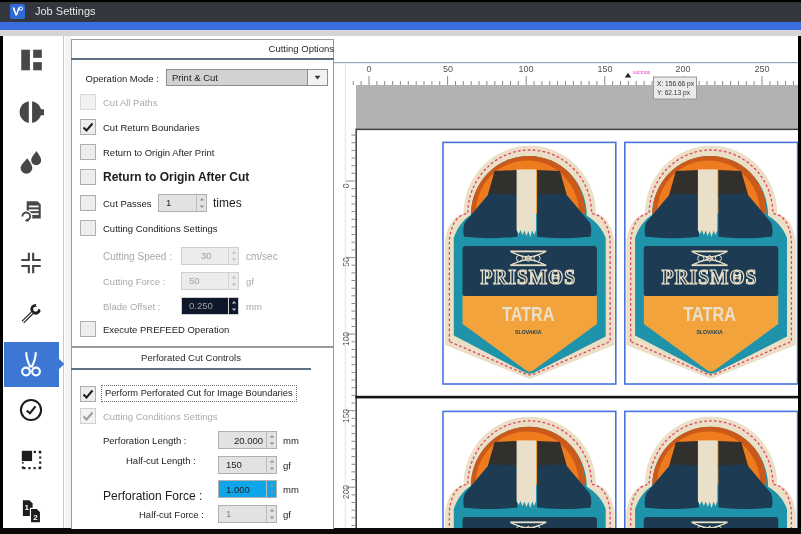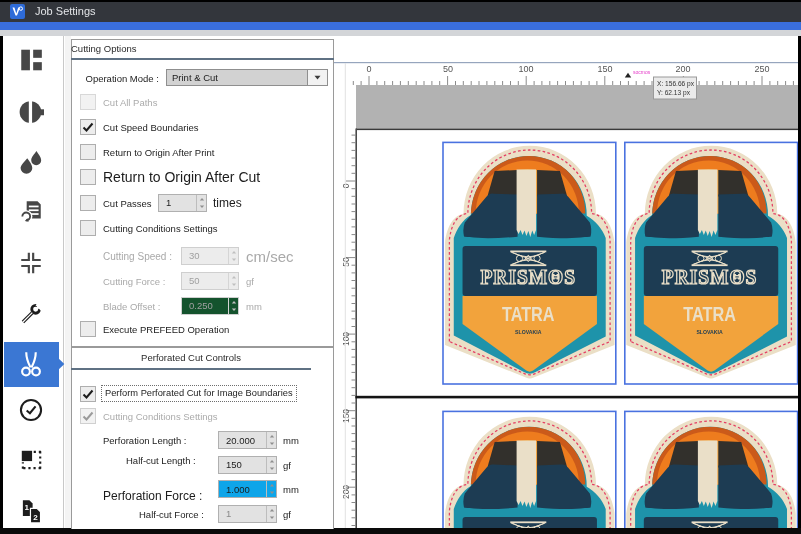--- a/index.html
+++ b/index.html
@@ -84,80 +84,80 @@
   </svg>
 <svg width="30" height="30" viewBox="0 0 24 24" style="position:absolute;left:16px;top:349px;">
     <g stroke="#fff" stroke-width="1.7" fill="none">
       <path d="M8.2,2.5 C8.2,8 10,11.5 11.6,14.8"></path>
       <path d="M15.8,2.5 C15.8,8 14,11.5 12.4,14.8"></path>
       <circle cx="8" cy="18" r="3.1"></circle>
       <circle cx="16" cy="18" r="3.1"></circle>
     </g>
   </svg>
 <div style="position:absolute;left:71px;top:38.5px;width:263px;height:308px;border:1px solid #9a9a9a;background:#fff;box-sizing:border-box;"></div>
-<div style="position:absolute;left:71px;top:38.5px;width:263px;height:21.5px;border-bottom:2px solid #5f7183;box-sizing:border-box;text-align:left;font-size:9.5px;color:#2a2a2a;line-height:20px;">Cutting Options</div>
+<div style="position:absolute;left:71px;top:38.5px;width:263px;height:21.5px;border-bottom:2px solid #5f7183;box-sizing:border-box;text-align:right;font-size:9.5px;color:#2a2a2a;line-height:20px;">Cutting Options</div>
 <div style="position:absolute;left:71px;top:346.5px;width:263px;height:182px;border:1px solid #9a9a9a;border-bottom:none;background:#fff;box-sizing:border-box;"></div>
 <div style="position:absolute;left:71px;top:346.5px;width:240px;height:23px;border-bottom:2px solid #5f7183;box-sizing:border-box;text-align:center;font-size:9.5px;color:#2a2a2a;line-height:22px;">Perforated Cut Controls</div>
 <div style="position:absolute;left:85.5px;top:77.5px;transform:translateY(-50%);font-size:9.5px;color:#1c1c1c;white-space:nowrap;">Operation Mode :</div>
 <div style="position:absolute;left:166px;top:68.5px;width:142px;height:17px;background:#d2d2d2;border:1px solid #8f8f8f;box-sizing:border-box;font-size:9.5px;color:#1c1c1c;line-height:15px;padding-left:5px;">Print &amp; Cut</div>
 <div style="position:absolute;left:307px;top:68.5px;width:21px;height:17px;background:#f2f2f2;border:1px solid #8f8f8f;box-sizing:border-box;display:flex;align-items:center;justify-content:center;">
     <svg width="7" height="5" viewBox="0 0 7 5">
       <path d="M0.5,0.8 L6.5,0.8 L3.5,4.6 Z" fill="#3c3c3c"></path>
     </svg>
   </div>
 <div style="position:absolute;left:79.5px;top:93.5px;width:14px;height:14px;background:#f2f2f2;border:1px solid #d8d8d8;display:flex;align-items:center;justify-content:center;"></div>
 <div style="position:absolute;left:103px;top:101.5px;transform:translateY(-50%);font-size:9.5px;color:#ababab;white-space:nowrap;">Cut All Paths</div>
 <div style="position:absolute;left:79.5px;top:118.8px;width:14px;height:14px;background:#ededed;border:1px solid #aeaeae;display:flex;align-items:center;justify-content:center;">
     <svg width="14" height="14" viewBox="0 0 14 14">
       <path d="M2.5,7.5 L5.5,10.5 L11.5,3.5" fill="none" stroke="#1c1c1c" stroke-width="2"></path>
     </svg>
   </div>
-<div style="position:absolute;left:103px;top:126.8px;transform:translateY(-50%);font-size:9.5px;color:#1c1c1c;white-space:nowrap;">Cut Speed Boundaries</div>
+<div style="position:absolute;left:103px;top:126.8px;transform:translateY(-50%);font-size:9.5px;color:#1c1c1c;white-space:nowrap;">Cut Return Boundaries</div>
 <div style="position:absolute;left:79.5px;top:144.1px;width:14px;height:14px;background:#ededed;border:1px solid #aeaeae;display:flex;align-items:center;justify-content:center;"></div>
 <div style="position:absolute;left:103px;top:152.1px;transform:translateY(-50%);font-size:9.5px;color:#1c1c1c;white-space:nowrap;">Return to Origin After Print</div>
 <div style="position:absolute;left:79.5px;top:169.4px;width:14px;height:14px;background:#ededed;border:1px solid #aeaeae;display:flex;align-items:center;justify-content:center;"></div>
-<div style="position:absolute;left:103px;top:177.4px;transform:translateY(-50%);font-size:14px;color:#1c1c1c;white-space:nowrap;">Return to Origin After Cut</div>
+<div style="position:absolute;left:103px;top:177.4px;transform:translateY(-50%);font-size:12px;color:#1c1c1c;white-space:nowrap;font-weight:bold;">Return to Origin After Cut</div>
 <div style="position:absolute;left:79.5px;top:194.7px;width:14px;height:14px;background:#ededed;border:1px solid #aeaeae;display:flex;align-items:center;justify-content:center;"></div>
 <div style="position:absolute;left:103px;top:202.7px;transform:translateY(-50%);font-size:9.5px;color:#1c1c1c;white-space:nowrap;text-align:right;">Cut Passes</div>
 <div style="position:absolute;left:158px;top:193.7px;width:49px;height:18px;background:#e2e2e2;border:1px solid #b0b0b0;box-sizing:border-box;">
     <div style="position:absolute;left:0;right:11px;top:0;bottom:0;display:flex;align-items:center;padding-left:7px;font-size:9.5px;color:#1c1c1c;">1</div>
     <div style="position:absolute;right:0;top:0;width:10px;height:100%;border-left:1px solid #bdbdbd;box-sizing:border-box;">
       <svg width="10" height="16" viewBox="0 0 10 16" style="display:block;margin-top:0px;">
         <path d="M5,3 L7.2,5.5 L2.8,5.5 Z" fill="#8f8f8f"></path>
         <path d="M5,13 L7.2,10.5 L2.8,10.5 Z" fill="#8f8f8f"></path>
       </svg>
     </div>
   </div>
 <div style="position:absolute;left:213px;top:202.7px;transform:translateY(-50%);font-size:12px;color:#1c1c1c;white-space:nowrap;">times</div>
 <div style="position:absolute;left:79.5px;top:220.0px;width:14px;height:14px;background:#ededed;border:1px solid #aeaeae;display:flex;align-items:center;justify-content:center;"></div>
 <div style="position:absolute;left:103px;top:228.0px;transform:translateY(-50%);font-size:9.5px;color:#1c1c1c;white-space:nowrap;">Cutting Conditions Settings</div>
 <div style="position:absolute;left:103px;top:255.5px;transform:translateY(-50%);font-size:10px;color:#a9a9a9;white-space:nowrap;">Cutting Speed :</div>
 <div style="position:absolute;left:181px;top:246.5px;width:58px;height:18px;background:#ececec;border:1px solid #cfcfcf;box-sizing:border-box;">
-    <div style="position:absolute;left:0;right:11px;top:0;bottom:0;display:flex;align-items:center;padding-left:7px;font-size:9.5px;color:#a0a0a0;">30</div>
+    <div style="position:absolute;left:0;right:11px;top:0;bottom:0;display:flex;align-items:center;padding-left:19px;font-size:9.5px;color:#a0a0a0;">30</div>
     <div style="position:absolute;right:0;top:0;width:10px;height:100%;border-left:1px solid #d5d5d5;box-sizing:border-box;">
       <svg width="10" height="16" viewBox="0 0 10 16" style="display:block;margin-top:0px;">
         <path d="M5,3 L7.2,5.5 L2.8,5.5 Z" fill="#c0c0c0"></path>
         <path d="M5,13 L7.2,10.5 L2.8,10.5 Z" fill="#c0c0c0"></path>
       </svg>
     </div>
   </div>
-<div style="position:absolute;left:246px;top:255.5px;transform:translateY(-50%);font-size:15px;color:#a9a9a9;white-space:nowrap;">cm/sec</div>
+<div style="position:absolute;left:246px;top:255.5px;transform:translateY(-50%);font-size:10px;color:#a9a9a9;white-space:nowrap;">cm/sec</div>
 <div style="position:absolute;left:103px;top:280.5px;transform:translateY(-50%);font-size:9.5px;color:#a9a9a9;white-space:nowrap;">Cutting Force :</div>
 <div style="position:absolute;left:181px;top:271.5px;width:58px;height:18px;background:#ececec;border:1px solid #cfcfcf;box-sizing:border-box;">
     <div style="position:absolute;left:0;right:11px;top:0;bottom:0;display:flex;align-items:center;padding-left:7px;font-size:9.5px;color:#a0a0a0;">50</div>
     <div style="position:absolute;right:0;top:0;width:10px;height:100%;border-left:1px solid #d5d5d5;box-sizing:border-box;">
       <svg width="10" height="16" viewBox="0 0 10 16" style="display:block;margin-top:0px;">
         <path d="M5,3 L7.2,5.5 L2.8,5.5 Z" fill="#c0c0c0"></path>
         <path d="M5,13 L7.2,10.5 L2.8,10.5 Z" fill="#c0c0c0"></path>
       </svg>
     </div>
   </div>
 <div style="position:absolute;left:246px;top:280.5px;transform:translateY(-50%);font-size:9.5px;color:#a9a9a9;white-space:nowrap;">gf</div>
 <div style="position:absolute;left:103px;top:305.5px;transform:translateY(-50%);font-size:9.5px;color:#a9a9a9;white-space:nowrap;">Blade Offset :</div>
-<div style="position:absolute;left:181px;top:296.5px;width:58px;height:18px;background:#14532d;border:1px solid #cfcfcf;box-sizing:border-box;">
+<div style="position:absolute;left:181px;top:296.5px;width:58px;height:18px;background:#0f172a;border:1px solid #cfcfcf;box-sizing:border-box;">
     <div style="position:absolute;left:0;right:11px;top:0;bottom:0;display:flex;align-items:center;padding-left:7px;font-size:9.5px;color:#a0a0a0;">0.250</div>
     <div style="position:absolute;right:0;top:0;width:10px;height:100%;border-left:1px solid #d5d5d5;box-sizing:border-box;">
       <svg width="10" height="16" viewBox="0 0 10 16" style="display:block;margin-top:0px;">
         <path d="M5,3 L7.2,5.5 L2.8,5.5 Z" fill="#c0c0c0"></path>
         <path d="M5,13 L7.2,10.5 L2.8,10.5 Z" fill="#c0c0c0"></path>
       </svg>
     </div>
   </div>
 <div style="position:absolute;left:246px;top:305.5px;transform:translateY(-50%);font-size:9.5px;color:#a9a9a9;white-space:nowrap;">mm</div>
 <div style="position:absolute;left:79.5px;top:320.5px;width:14px;height:14px;background:#ededed;border:1px solid #aeaeae;display:flex;align-items:center;justify-content:center;"></div>
@@ -169,21 +169,21 @@
   </div>
 <div style="position:absolute;left:101px;top:385px;height:17px;border:1px dotted #6e6e6e;box-sizing:border-box;font-size:9.3px;color:#1c1c1c;line-height:15px;padding:0 3px;white-space:nowrap;">Perform Perforated Cut for Image Boundaries</div>
 <div style="position:absolute;left:79.5px;top:407.5px;width:14px;height:14px;background:#f2f2f2;border:1px solid #d0d0d0;display:flex;align-items:center;justify-content:center;">
     <svg width="14" height="14" viewBox="0 0 14 14">
       <path d="M2.5,7.5 L5.5,10.5 L11.5,3.5" fill="none" stroke="#9b9b9b" stroke-width="2"></path>
     </svg>
   </div>
 <div style="position:absolute;left:103px;top:415.5px;transform:translateY(-50%);font-size:9.5px;color:#ababab;white-space:nowrap;">Cutting Conditions Settings</div>
 <div style="position:absolute;left:103px;top:440.0px;transform:translateY(-50%);font-size:9.5px;color:#1c1c1c;white-space:nowrap;">Perforation Length :</div>
 <div style="position:absolute;left:218px;top:431.0px;width:59px;height:18px;background:#e2e2e2;border:1px solid #b0b0b0;box-sizing:border-box;">
-    <div style="position:absolute;left:0;right:11px;top:0;bottom:0;display:flex;align-items:center;padding-left:7px;font-size:9.5px;color:#1c1c1c;">20.000</div>
+    <div style="position:absolute;left:0;right:11px;top:0;bottom:0;display:flex;align-items:center;padding-left:15px;font-size:9.5px;color:#1c1c1c;">20.000</div>
     <div style="position:absolute;right:0;top:0;width:10px;height:100%;border-left:1px solid #bdbdbd;box-sizing:border-box;">
       <svg width="10" height="16" viewBox="0 0 10 16" style="display:block;margin-top:0px;">
         <path d="M5,3 L7.2,5.5 L2.8,5.5 Z" fill="#8f8f8f"></path>
         <path d="M5,13 L7.2,10.5 L2.8,10.5 Z" fill="#8f8f8f"></path>
       </svg>
     </div>
   </div>
 <div style="position:absolute;left:283px;top:440.0px;transform:translateY(-50%);font-size:9.5px;color:#1c1c1c;white-space:nowrap;">mm</div>
 <div style="position:absolute;left:103px;top:464.5px;transform:translateY(-50%);font-size:12px;color:#1c1c1c;white-space:nowrap;margin-top:31px;">Perforation Force :</div>
 <div style="position:absolute;left:218px;top:455.5px;width:59px;height:18px;background:#e2e2e2;border:1px solid #b0b0b0;box-sizing:border-box;">

